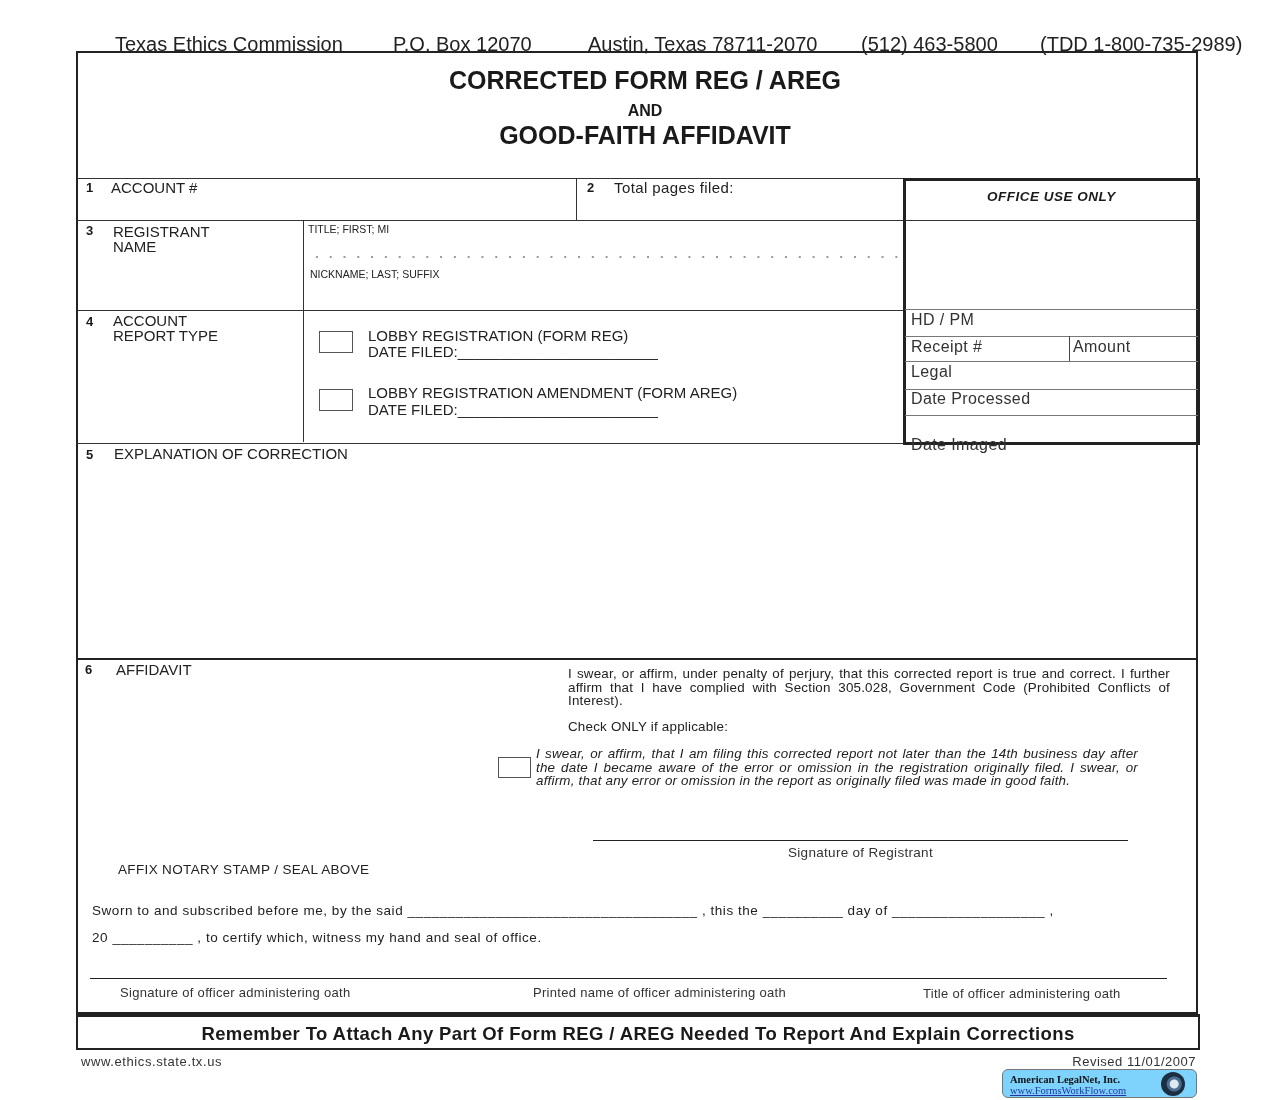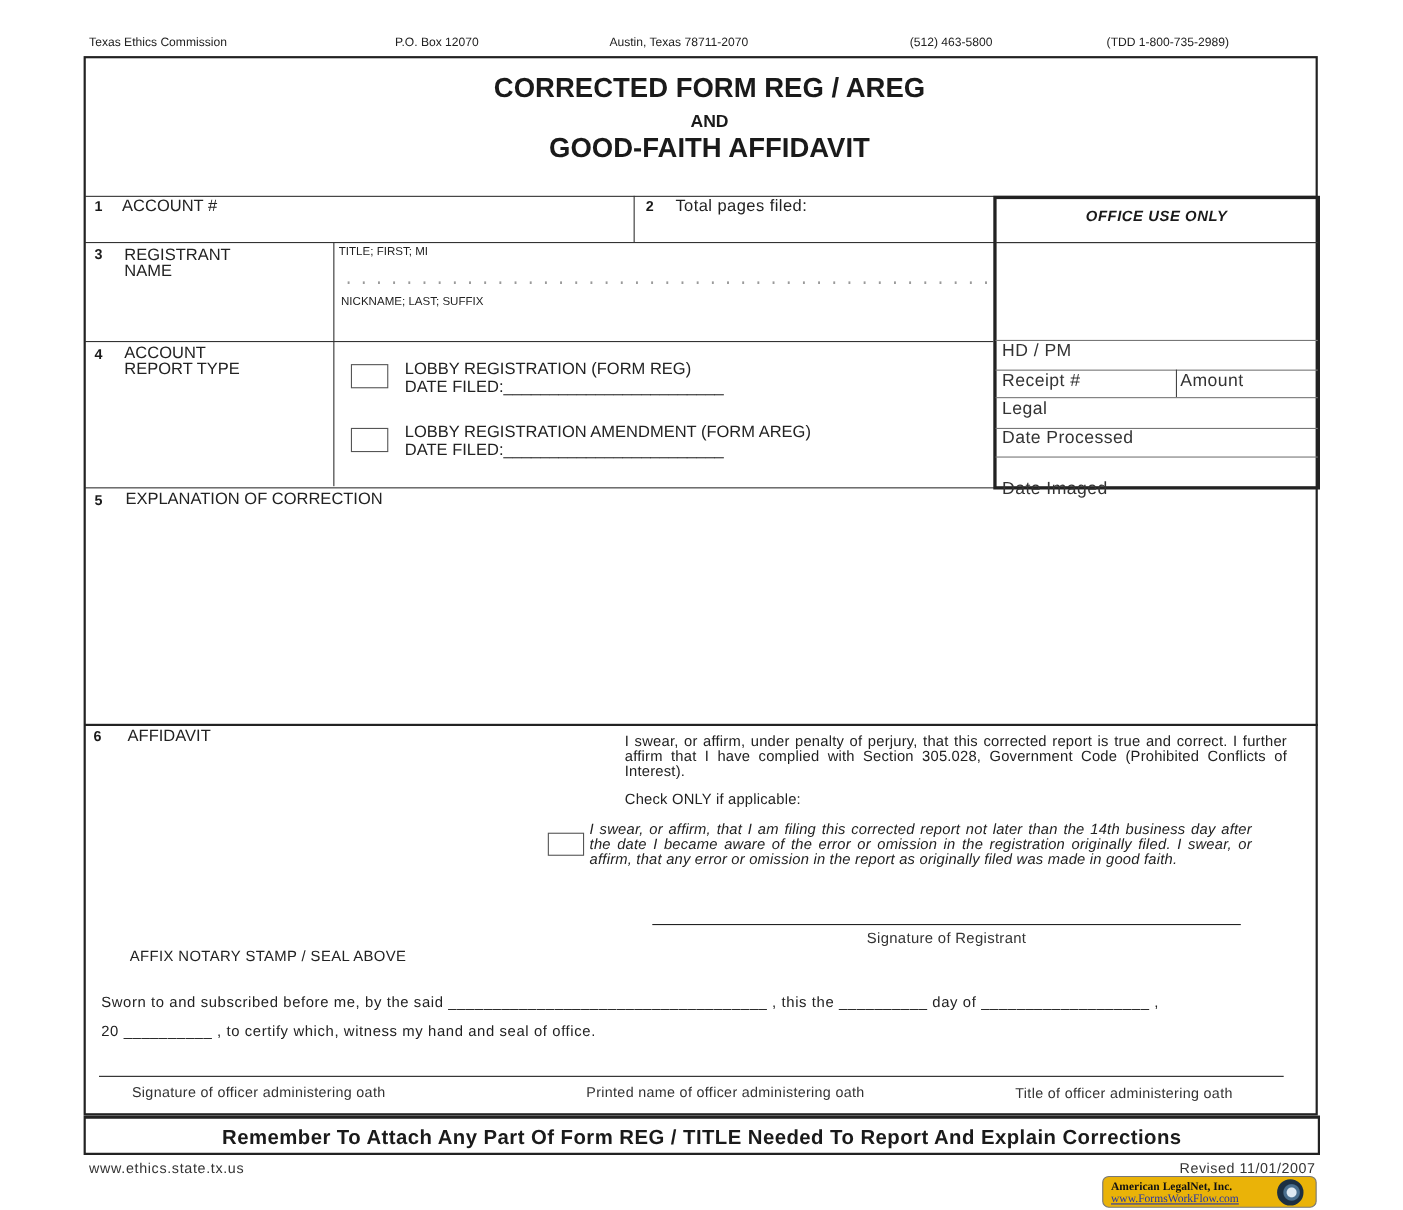--- a/index.html
+++ b/index.html
@@ -1,39 +1,39 @@
 <!DOCTYPE html>
 <html><head>
 <meta charset="utf-8">
 <style>
   html, body { margin:0; padding:0; background:#ffffff; }
   body { width:1275px; height:1100px; position:relative; overflow:hidden;
          font-family:"Liberation Sans", sans-serif; color:#1a1a1a; }
   .abs { position:absolute; }
-  .hdr { top:33px; font-size:11px; color:#222; white-space:nowrap; }
+  .hdr { top:33px; font-size:20px; color:#222; white-space:nowrap;margin-left:34px; }
   .frame { left:76px; top:51px; width:1122px; height:963px; border:2px solid #222; box-sizing:border-box; }
   .hline { position:absolute; height:0; border-top:1.5px solid #333; }
   .vline { position:absolute; width:0; border-left:1.5px solid #333; }
   .thick-h { border-top-width:2px; border-color:#222; }
   .title1 { left:0; width:1290px; top:66px; text-align:center; font-weight:bold; font-size:25px; }
   .title2 { left:0; width:1290px; top:102px; text-align:center; font-weight:bold; font-size:16px; }
   .title3 { left:0; width:1290px; top:121px; text-align:center; font-weight:bold; font-size:25px; }
   .num { font-weight:bold; font-size:13px; }
   .lbl { font-size:15px; color:#222; line-height:15px; white-space:nowrap; }
   .tiny { font-size:10.5px; color:#222; white-space:nowrap; }
   .office { font-size:16px; color:#333; white-space:nowrap; letter-spacing:0.4px; }
   .chk { position:absolute; width:34px; height:22px; border:1.5px solid #555; box-sizing:border-box; background:#fff; }
   .dots { left:310px; top:255px; width:590px; height:4px;
           background-image:radial-gradient(circle, #999 0.9px, transparent 1.2px);
           background-size:13.8px 4px; }
   .para { font-size:13.4px; line-height:13.6px; color:#222; text-align:justify; letter-spacing:0.2px; }
   .small-cap { font-size:13px; color:#333; white-space:nowrap; letter-spacing:0.3px; }
   .notary { font-size:13.5px; color:#222; white-space:nowrap; letter-spacing:0.35px; }
   .remember { left:78px; top:1023px; width:1120px; text-align:center; font-weight:bold; font-size:18.5px; letter-spacing:0.4px; }
-  .logo { left:1002px; top:1069px; width:195px; height:29px; border:1px solid #777; border-radius:6px; box-sizing:border-box; background:#eab308; }
+  .logo { left:1002px; top:1069px; width:195px; height:29px; border:1px solid #777; border-radius:6px; box-sizing:border-box; background:#7dd3fc; }
   .logo-name { left:7px; top:4px; font-family:"Liberation Serif", serif; font-weight:bold; font-size:10.5px; color:#111; white-space:nowrap; }
   .logo-url { left:7px; top:15px; font-family:"Liberation Serif", serif; font-size:10.5px; color:#2233aa; text-decoration:underline; white-space:nowrap; }
   .globe { left:158px; top:2px; width:24px; height:24px; border-radius:50%;
            background:radial-gradient(circle at 55% 50%, #dfe9f2 0 4px, #4a6f8f 5px 7px, #1c2f42 8px 12px); }
 </style>
 </head>
 <body>
 
 <div class="abs hdr" style="left:81px;">Texas Ethics Commission</div>
 <div class="abs hdr" style="left:359px;">P.O. Box 12070</div>
@@ -123,21 +123,21 @@
 
 <div class="abs notary" style="left:92px; top:903px; letter-spacing:0.55px;">Sworn to and subscribed before me, by the said ____________________________________ , this the __________ day of ___________________ ,</div>
 <div class="abs notary" style="left:92px; top:930px; letter-spacing:0.55px;">20 __________ , to certify which, witness my hand and seal of office.</div>
 
 <div class="hline" style="left:90px; top:978px; width:1077px; border-top-width:1.2px; border-color:#222;"></div>
 <div class="abs small-cap" style="left:120px; top:985px;">Signature of officer administering oath</div>
 <div class="abs small-cap" style="left:533px; top:985px;">Printed name of officer administering oath</div>
 <div class="abs small-cap" style="left:923px; top:986px;">Title of officer administering oath</div>
 
 <div class="abs" style="left:76px; top:1014px; width:1124px; height:36px; border:2px solid #222; border-top-width:3px; box-sizing:border-box;"></div>
-<div class="abs remember">Remember To Attach Any Part Of Form REG / TITLE Needed To Report And Explain Corrections</div>
+<div class="abs remember">Remember To Attach Any Part Of Form REG / AREG Needed To Report And Explain Corrections</div>
 
 <div class="abs" style="left:81px; top:1054px; font-size:13px; letter-spacing:0.6px; color:#333;">www.ethics.state.tx.us</div>
 <div class="abs" style="left:1000px; top:1054px; width:196px; text-align:right; font-size:13px; letter-spacing:0.5px; color:#333;">Revised 11/01/2007</div>
 
 <div class="abs logo">
   <div class="abs logo-name">American LegalNet, Inc.</div>
   <div class="abs logo-url">www.FormsWorkFlow.com</div>
   <div class="abs globe"></div>
 </div>
 

